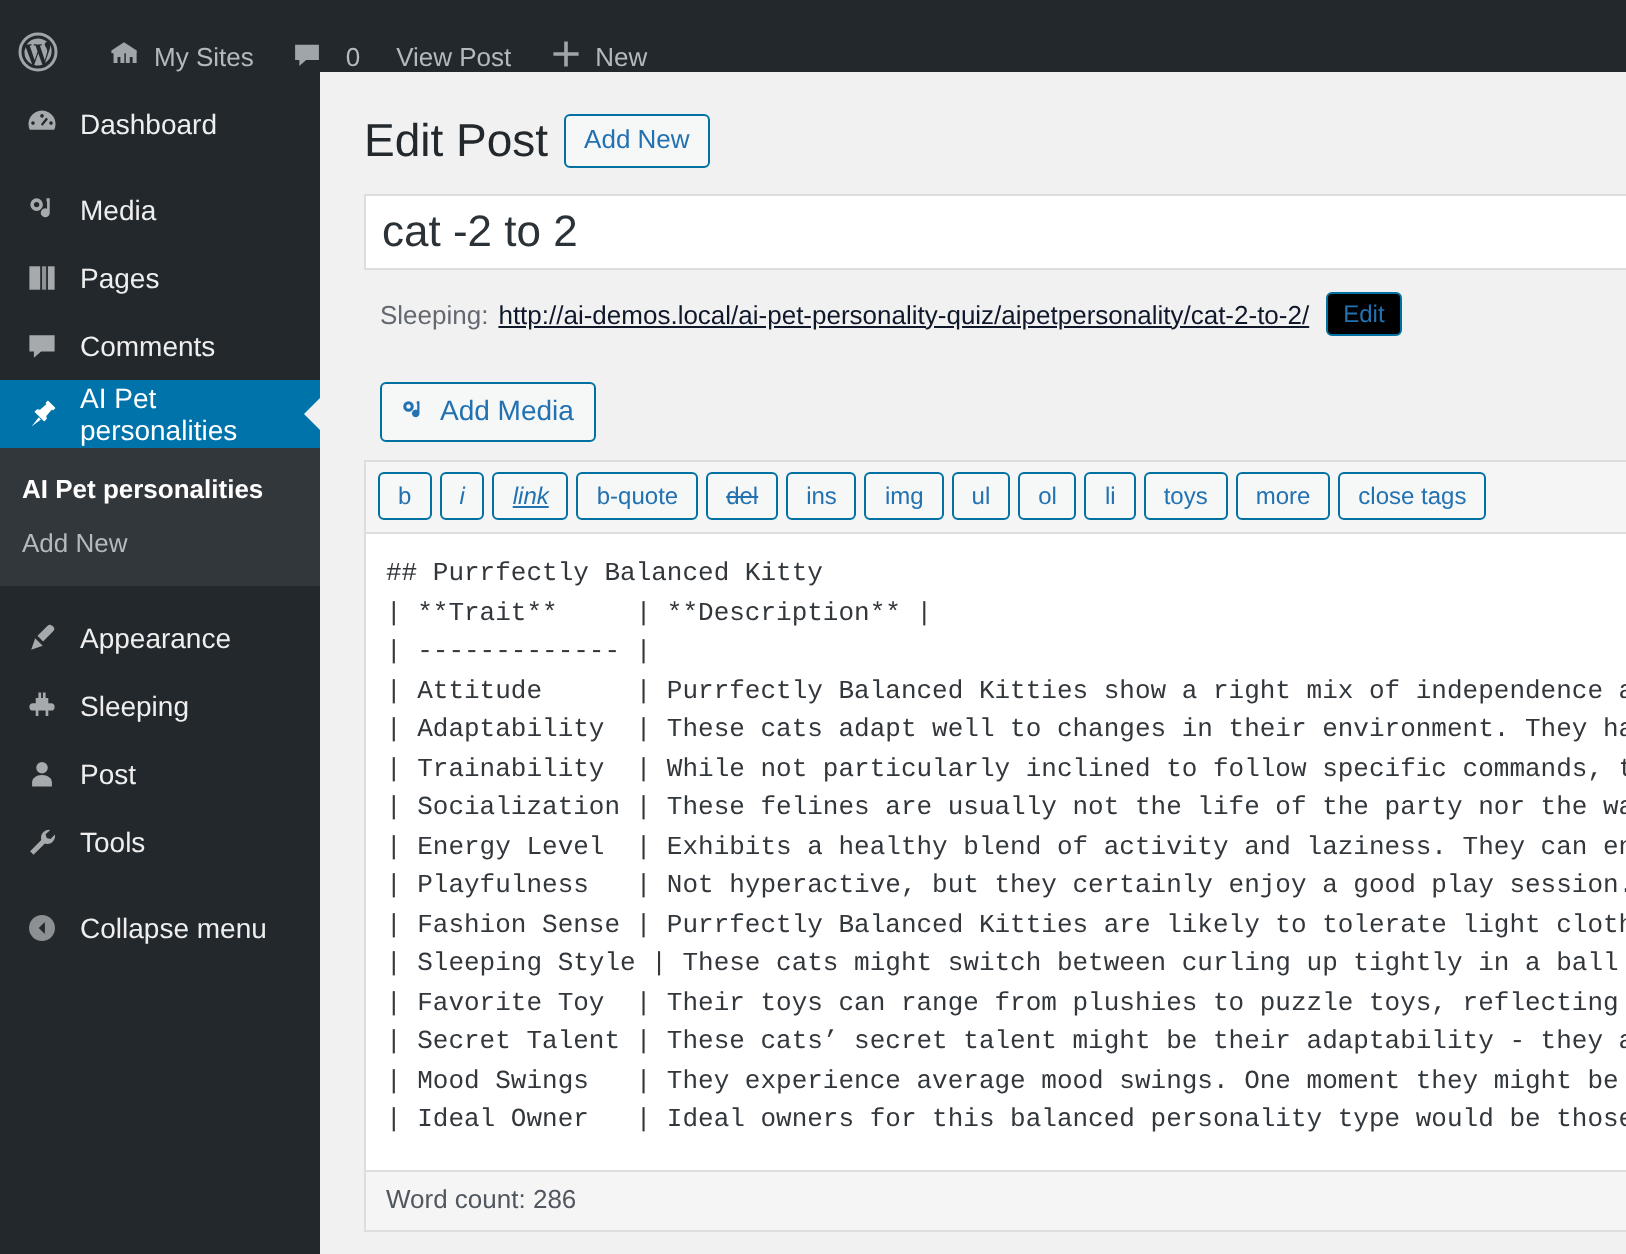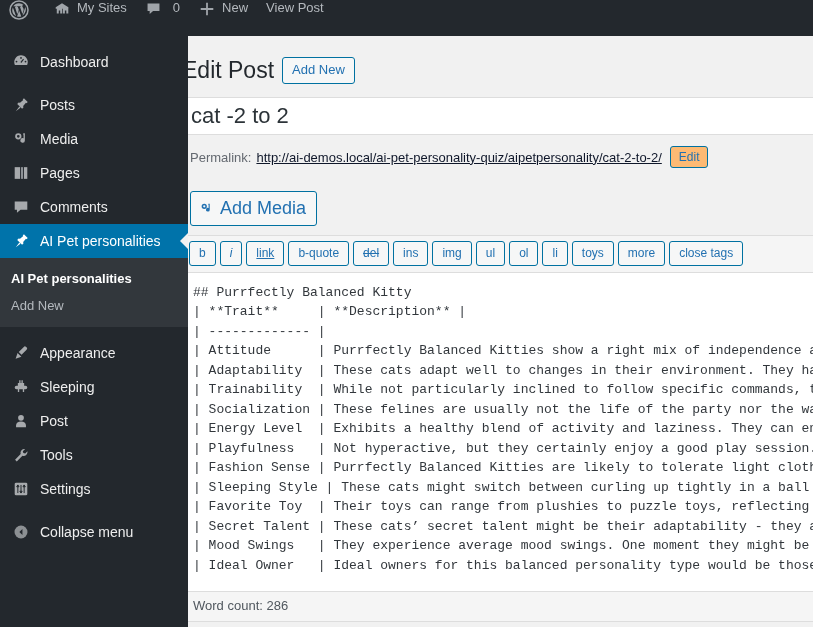--- a/index.html
+++ b/index.html
@@ -13,33 +13,33 @@
 
   
   #adminbar {
     position: absolute; top: 0; left: 0;
     width: 813px; height: 36px;
     background: #23282d;
     display: flex; align-items: center;
     z-index: 50;
   }
   .ab-item {
-    display: flex; align-items: flex-start;
+    display: flex; align-items: flex-end;
     height: 36px; padding: 0 9px;
     color: #b4b9be; font-size: 13px;
     white-space: nowrap; cursor: pointer;
   }
   .ab-ico { display: inline-flex; align-items: center; justify-content: center; margin-right: 6px; }
   .ab-ico svg { display: block; }
   .ab-count { color: #b4b9be; font-size: 13px; margin-left: 5px; }
 
   
   #sidebar {
     position: absolute; top: 36px; left: 0;
-    width: 188px; height: 591px;
+    width: 160px; height: 591px;
     background: #23282d;
     z-index: 40;
   }
   .menu-item {
     position: relative;
     display: flex; align-items: center;
     height: 34px; padding-left: 11px;
     color: #eee; font-size: 14px;
     cursor: pointer;
   }
@@ -116,29 +116,29 @@
   }
   .permalink-row .plabel { margin-right: 5px; }
   a.permalink-url {
     color: #0f172a; text-decoration: underline; cursor: pointer;
   }
   .btn-edit-slug {
     margin-left: 8px;
     font-size: 12px; line-height: 1.4;
     padding: 2px 8px;
     border: 1px solid #0071a1; border-radius: 3px;
-    background: #fdba74; color: #2271b1;
+    background: #000000; color: #2271b1;
     cursor: pointer;
     text-align: right;
   }
 
   .media-row { margin: 22px 0 9px 8px; }
   .btn-addmedia {
     display: inline-flex; align-items: center;
-    font-size: 18px; line-height: 1.4;
+    font-size: 14px; line-height: 1.4;
     padding: 4px 10px 4px 8px;
     border: 1px solid #0071a1; border-radius: 3px;
     background: #f6f7f7; color: #2271b1;
     cursor: pointer;
   }
   .btn-addmedia .mm-ico { margin-right: 6px; display: inline-flex; }
 
   .editor-box {
     width: 792px;
     background: #fff;
@@ -152,21 +152,21 @@
     display: flex; flex-wrap: wrap; gap: 4px;
   }
   .qt-btn {
     font-size: 12px; line-height: 1.4;
     padding: 3px 9px;
     border: 1px solid #0071a1; border-radius: 3px;
     background: #f6f7f7; color: #2271b1;
     cursor: pointer; white-space: nowrap;
   }
   .qt-btn.i { font-style: italic; }
-  .qt-btn.u { text-decoration: underline; }
+  .qt-btn.u { text-decoration: underline; font-style: italic; }
   .qt-btn.s { text-decoration: line-through; }
 
   textarea#content {
     display: block;
     width: 790px; height: 318px;
     border: 0; outline: none; resize: none;
     padding: 10px 8px 8px 10px;
     font-family: "Liberation Mono", monospace;
     font-size: 13px;
     line-height: 19.5px;
@@ -210,56 +210,48 @@
   <div class="ab-item">
     <span class="ab-ico">
       <svg width="17" height="17" viewBox="0 0 20 20">
         <path d="M3 4h14v9H9.5L5.5 16.5V13H3V4z" fill="#a0a5aa"></path>
       </svg>
     </span>
     <span class="ab-count">0</span>
   </div>
 
   <div class="ab-item">
+    <span>View Post</span>
+  </div>
+
+  <div class="ab-item">
     <span class="ab-ico">
       <svg width="18" height="18" viewBox="0 0 20 20">
         <path d="M9 3h2v6h6v2h-6v6H9v-6H3V9h6V3z" fill="#a0a5aa"></path>
       </svg>
     </span>
     <span>New</span>
   </div>
-
-  <div class="ab-item">
-    <span>View Post</span>
-  </div>
 </div>
 
 <div id="sidebar">
 
   <div class="menu-sep"></div>
 
   <div class="menu-item">
     <span class="mi-ico">
       <svg width="18" height="18" viewBox="0 0 20 20">
         <path d="M10 2.5a7.5 7.5 0 0 0-6.8 10.7h13.6A7.5 7.5 0 0 0 10 2.5zm0 2a1 1 0 1 1 0 2 1 1 0 0 1 0-2zM5 8.5a1 1 0 1 1 0 2 1 1 0 0 1 0-2zm10 0a1 1 0 1 1 0 2 1 1 0 0 1 0-2zm-2.6-2.1.9.9-3 3.7-.9-.9 3-3.7z" fill="#a7aaad"></path>
       </svg>
     </span>
     <span>Dashboard</span>
   </div>
 
   <div class="menu-sep"></div>
 
-  <div class="menu-item">
-    <span class="mi-ico">
-      <svg width="18" height="18" viewBox="0 0 20 20">
-        <path d="M13.3 2.5 11.9 3.9l.6.6-3.6 3.1-1.6-.3-1.5 1.5 5.4 5.4 1.5-1.5-.3-1.6 3.1-3.6.6.6 1.4-1.4-3.2-3.2zM8.2 11.8l-4 5.2 5.2-4-1.2-1.2z" fill="#a7aaad"></path>
-      </svg>
-    </span>
-    <span>Posts</span>
-  </div>
 
   <div class="menu-item">
     <span class="mi-ico">
       <svg width="18" height="18" viewBox="0 0 20 20">
         <path d="M7 3.5a3.5 3.5 0 1 0 0 7 3.5 3.5 0 0 0 0-7zm0 2a1.5 1.5 0 1 1 0 3 1.5 1.5 0 0 1 0-3z" fill="#a7aaad"></path>
         <path d="M12.5 3.5h1.8v8.1a2.5 2.5 0 1 1-1.5-2.3V5.3h-.3V3.5z" fill="#a7aaad"></path>
       </svg>
     </span>
     <span>Media</span>
   </div>
@@ -330,29 +322,20 @@
 
   <div class="menu-item">
     <span class="mi-ico">
       <svg width="18" height="18" viewBox="0 0 20 20">
         <path d="M14.6 3.3a4.4 4.4 0 0 0-5 5.6L3.4 15.2l1.9 1.9 6.3-6.2a4.4 4.4 0 0 0 5.6-5l-2.5 2.5-2.1-.6-.6-2.1 2.6-2.4z" fill="#a7aaad"></path>
       </svg>
     </span>
     <span>Tools</span>
   </div>
 
-  <div class="menu-item">
-    <span class="mi-ico">
-      <svg width="18" height="18" viewBox="0 0 20 20">
-        <rect x="3" y="3" width="14" height="14" rx="1.5" fill="#a7aaad"></rect>
-        <path d="M6.5 5.5v9M6.5 5.5l-1.3 2h2.6l-1.3-2zM10 14.5v-9M10 14.5l1.3-2H8.7l1.3 2zM13.5 5.5v9M13.5 5.5l-1.3 2h2.6l-1.3-2z" stroke="#23282d" stroke-width="1.1" fill="none"></path>
-      </svg>
-    </span>
-    <span>Settings</span>
-  </div>
 
   <div class="menu-sep"></div>
 
   <div class="menu-item">
     <span class="mi-ico collapse-ico">
       <svg width="18" height="18" viewBox="0 0 20 20">
         <circle cx="10" cy="10" r="7.2" fill="#a7aaad"></circle>
         <path d="M11.6 6.6 8.2 10l3.4 3.4V6.6z" fill="#23282d"></path>
       </svg>
     </span>
@@ -367,21 +350,21 @@
     <div class="page-head">
       <h1 class="page-title">Edit Post</h1>
       <span class="btn-addnew">Add New</span>
     </div>
 
     <div class="title-wrap">
       <input id="post-title" type="text" value="cat -2 to 2" style="">
     </div>
 
     <div class="permalink-row">
-      <span class="plabel">Permalink:</span>
+      <span class="plabel">Sleeping:</span>
       <a class="permalink-url">http://ai-demos.local/ai-pet-personality-quiz/aipetpersonality/cat-2-to-2/</a>
       <span class="btn-edit-slug">Edit</span>
     </div>
 
     <div class="media-row">
       <span class="btn-addmedia">
         <span class="mm-ico">
           <svg width="15" height="15" viewBox="0 0 20 20">
             <path d="M7 3.5a3.5 3.5 0 1 0 0 7 3.5 3.5 0 0 0 0-7zm0 2a1.5 1.5 0 1 1 0 3 1.5 1.5 0 0 1 0-3z" fill="#2271b1"></path>
             <path d="M12.5 3.5h1.8v8.1a2.5 2.5 0 1 1-1.5-2.3V5.3h-.3V3.5z" fill="#2271b1"></path>

